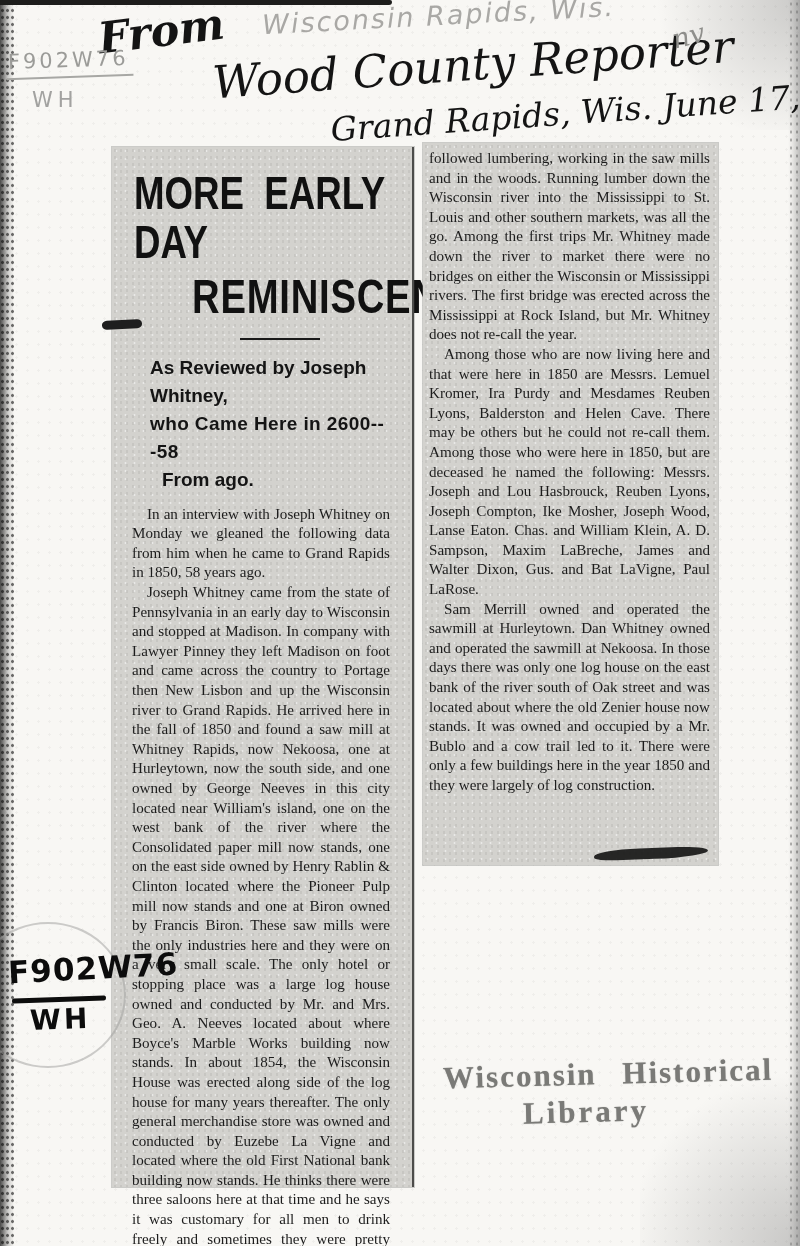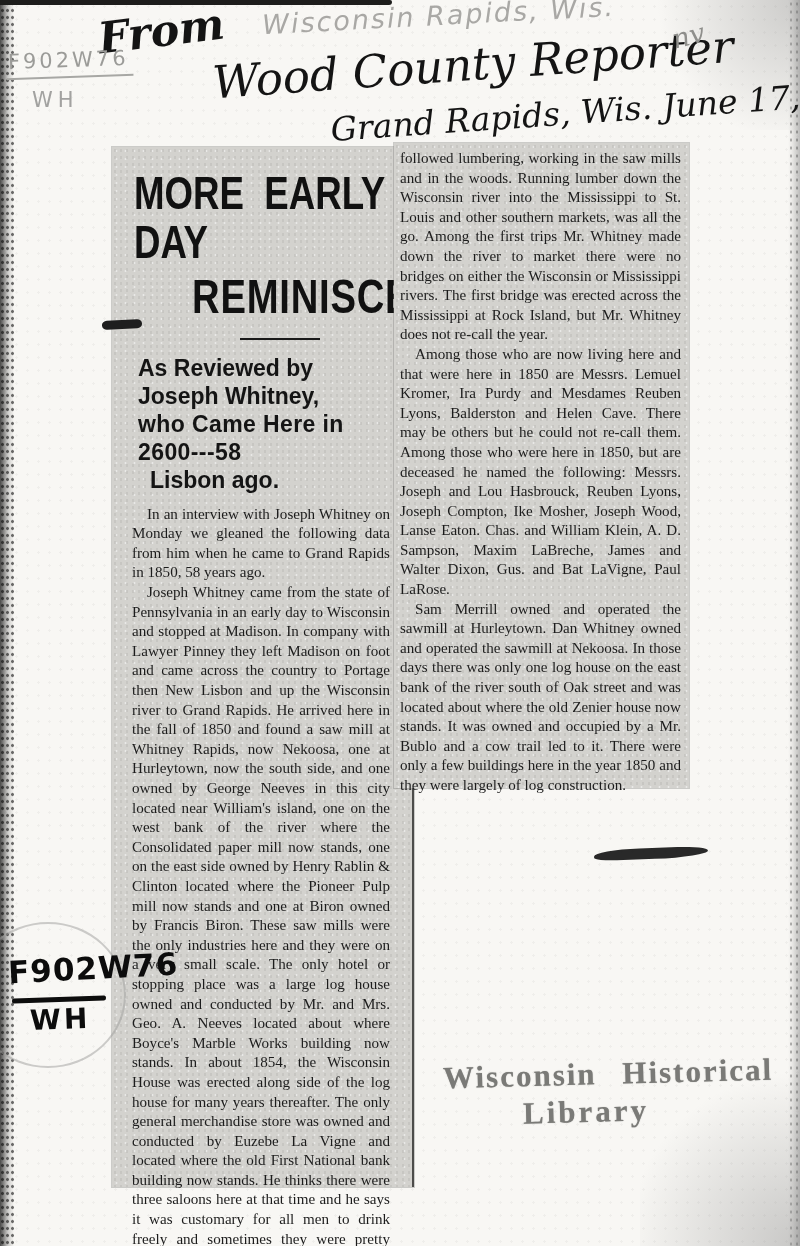--- a/index.html
+++ b/index.html
@@ -38,28 +38,28 @@
   .clip{
     position:absolute;
     background-color:#d3d2ce;
     background-image:
       radial-gradient(rgba(0,0,0,.06) 1px, transparent 1.2px),
       radial-gradient(rgba(255,255,255,.5) 1px, transparent 1.2px);
     background-size:6px 7px, 9px 8px;
     box-shadow:0 0 0 1px rgba(120,120,118,.35);
   }
   .clip-left{left:112px;top:147px;width:302px;height:1040px;border-right:2px solid #4c4c4a;padding:14px;box-sizing:border-box;}
-  .clip-right{left:394px;top:143px;width:295px;height:645px;box-sizing:border-box;}
+  .clip-right{left:423px;top:143px;width:295px;height:722px;box-sizing:border-box;}
   .clip-inner{padding:4px 8px 0 6px;}
   
   .headline{font-family:"Liberation Sans","DejaVu Sans",sans-serif;font-weight:700;color:#111;line-height:1.04;}
   .headline1{font-size:47px;width:380px;transform:scaleX(.78);transform-origin:0 0;word-spacing:13px;margin:4px 0 0 2px;}
   .headline2{font-size:49px;width:350px;transform:scaleX(.78);transform-origin:0 0;margin:4px 0 0 60px;letter-spacing:1px;}
   .head-rule{width:80px;height:2px;background:#1a1a1a;margin:16px 0 14px 108px;}
-  .subhead{font-family:"Liberation Sans","DejaVu Sans",sans-serif;font-weight:700;font-size:23px;line-height:28px;color:#141414;margin-left:6px;}
+  .subhead{font-family:"Liberation Sans","DejaVu Sans",sans-serif;font-weight:700;font-size:19px;line-height:28px;color:#141414;margin-left:18px;}
   .subhead .l2{letter-spacing:.4px;}
   .subhead .l3{margin-left:12px;}
   
   .body-col{font-size:15.1px;line-height:19.6px;text-align:justify;color:#1c1c1c;margin-top:11px;}
   .body-col p{margin:0;}
   .body-col p.indent{text-indent:15px;}
   .clip-right .body-col{margin-top:2px;}
   
   .smudge-subhead{position:absolute;left:102px;top:320px;width:40px;height:9px;background:#1e1e1e;border-radius:5px/4px;transform:rotate(-3deg);}
   .smudge-end{position:absolute;left:594px;top:848px;width:114px;height:11px;background:#171717;border-radius:60% 40% 70% 30%/90% 60% 90% 40%;transform:rotate(-2deg);opacity:.92;}
@@ -95,21 +95,21 @@
   <div class="hw pencil-nv">nv</div>
 
   <div class="clip clip-left">
     <div class="clip-inner">
       <div class="headline headline1">MORE EARLY DAY</div>
       <div class="headline headline2">REMINISCENCES</div>
       <div class="head-rule"></div>
       <div class="subhead">
         <div class="l1">As Reviewed by Joseph Whitney,</div>
         <div class="l2">who Came Here in  2600---58</div>
-        <div class="l3">Lisbon ago.</div>
+        <div class="l3">From ago.</div>
       </div>
       <div class="body-col">
         <p class="indent">In an interview with Joseph Whitney on Monday we gleaned the following data from him when he came to Grand Rapids in 1850, 58 years ago.</p>
         <p class="indent">Joseph Whitney came from the state of Pennsylvania in an early day to Wisconsin and stopped at Madison. In company with Lawyer Pinney they left Madison on foot and came across the country to Portage then New Lisbon and up the Wisconsin river to Grand Rapids.  He arrived here in the fall of 1850 and found a saw mill at Whitney Rapids, now Nekoosa, one at Hurleytown, now the south side, and one owned by George Neeves in this city located near William's island, one on the west bank of the river where the Consolidated paper mill now stands, one on the east side owned by Henry Rablin &amp; Clinton located where the Pioneer Pulp mill now stands and one at Biron owned by Francis Biron.  These saw mills were the only industries here and they were on a very small scale.  The only hotel or stopping place was a large log house owned and conducted by Mr. and Mrs. Geo. A. Neeves located about where Boyce's Marble Works building now stands.  In about 1854, the Wisconsin House was erected along side of the log house for many years thereafter.  The only general merchandise store was owned and conducted by Euzebe La Vigne and located where the old First National bank building now stands.  He thinks there were three saloons here at that time and he says it was customary for all men to drink freely and sometimes they were pretty boisterous.  The population in those days were largely Canadian, Frenchmen, half-breeds and Indians.  They</p>
       </div>
     </div>
   </div>
 
   <div class="clip clip-right">
     <div class="clip-inner">

